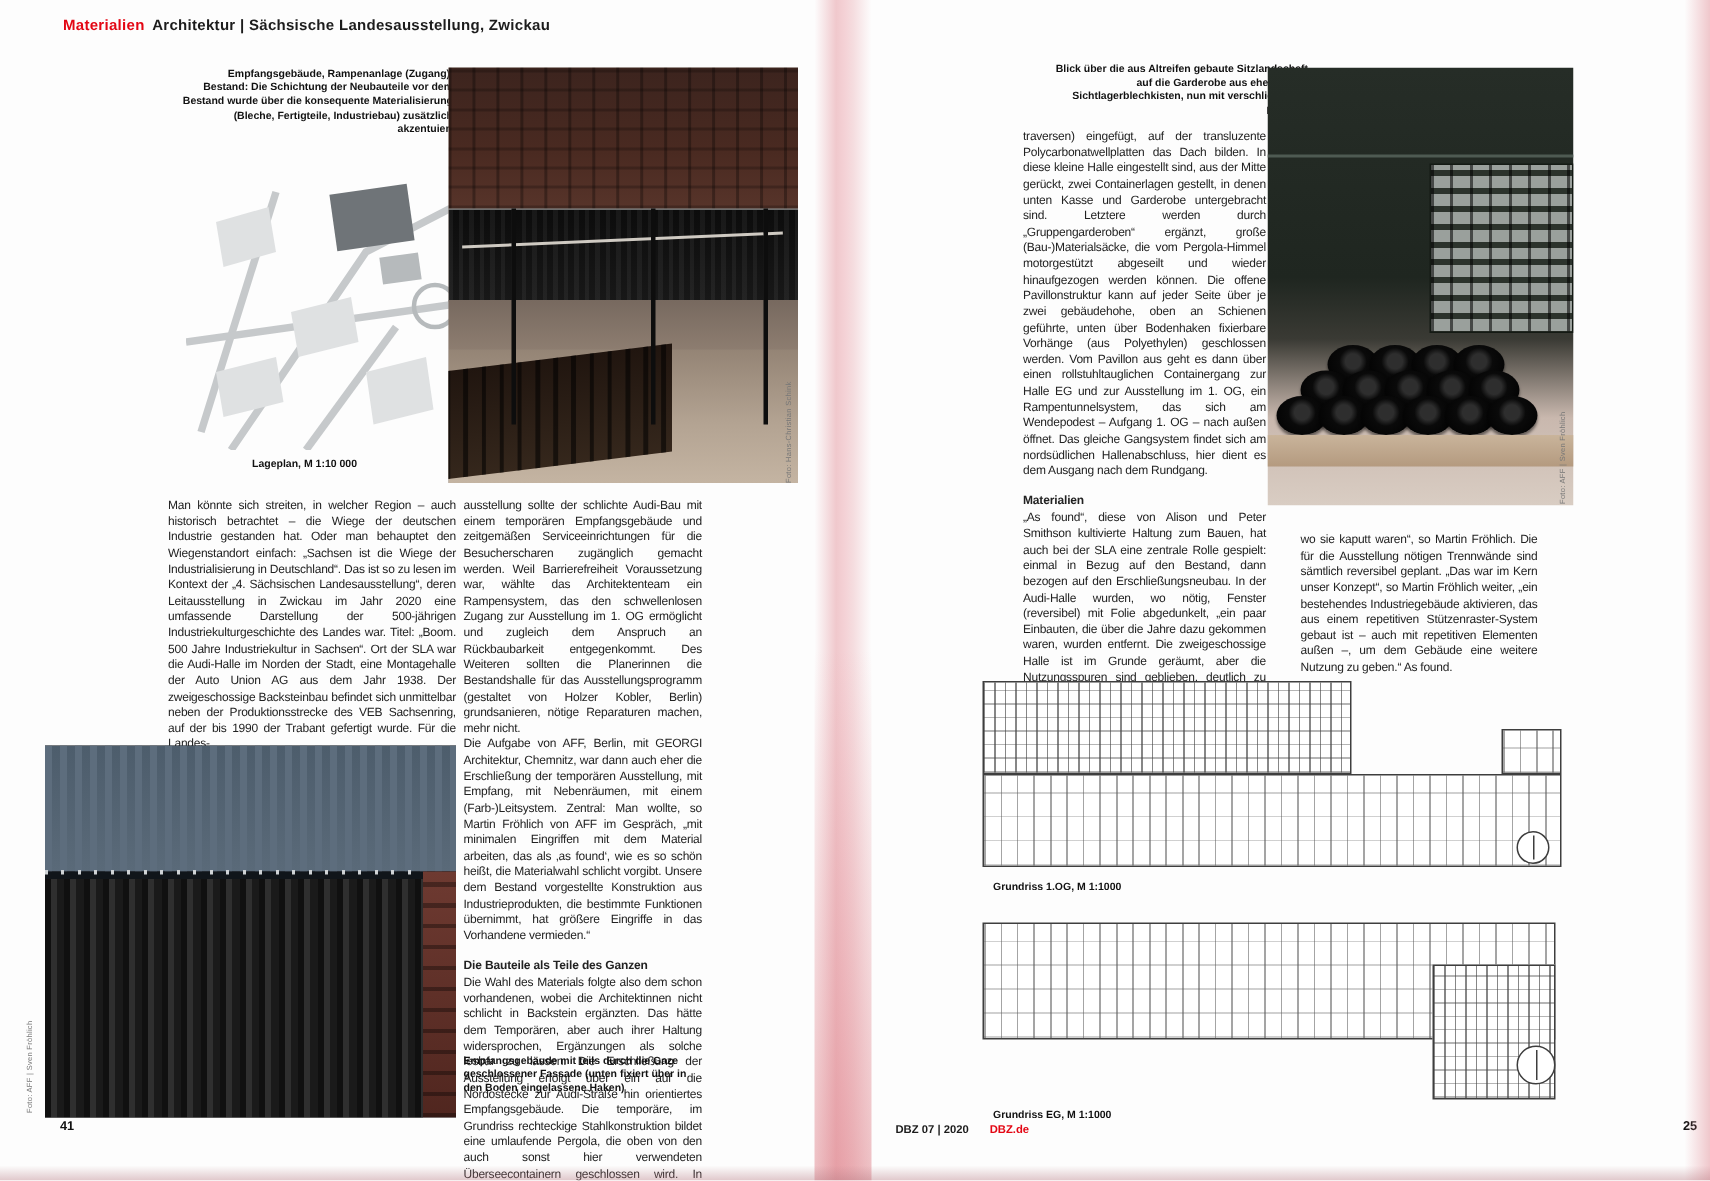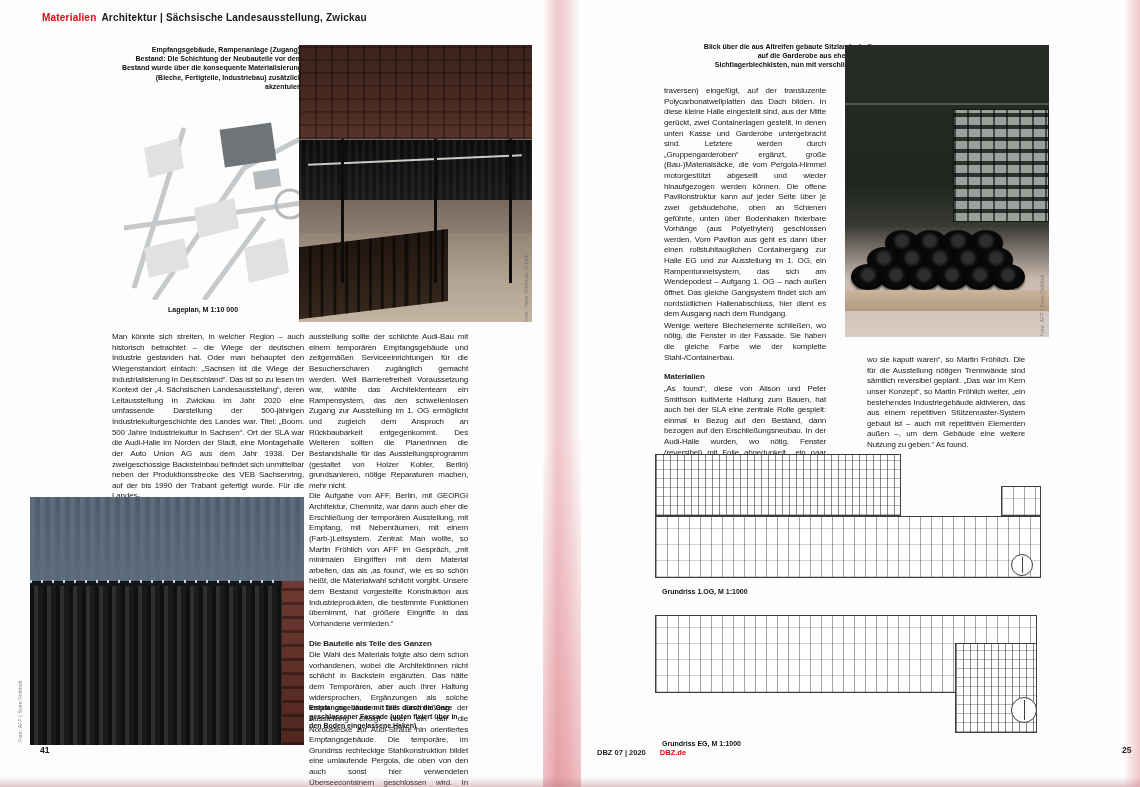--- a/index.html
+++ b/index.html
@@ -192,23 +192,22 @@
         <i></i>
         <i></i>
         <i></i>
         <i></i>
       </div>
   </div>
   <div class="tire-platform"></div>
 </div>
 <div class="abs credit" style="left:1039px;top:262px;height:74px;">Foto: AFF | Sven Fröhlich</div>
 
-<div class="abs bodytext" style="left:652px;top:86px;width:162px;">
+<div class="abs bodytext" style="left:670px;top:86px;width:162px;">
   <p>traversen) eingefügt, auf der transluzente Polycarbonatwellplatten das Dach bilden. In diese kleine Halle eingestellt sind, aus der Mitte gerückt, zwei Containerlagen gestellt, in denen unten Kasse und Garderobe untergebracht sind. Letztere werden durch „Gruppengarderoben“ ergänzt, große (Bau-)Materialsäcke, die vom Pergola-Himmel motorgestützt abgeseilt und wieder hinaufgezogen werden können. Die offene Pavillonstruktur kann auf jeder Seite über je zwei gebäudehohe, oben an Schienen geführte, unten über Bodenhaken fixierbare Vorhänge (aus Polyethylen) geschlossen werden. Vom Pavillon aus geht es dann über einen rollstuhltauglichen Containergang zur Halle EG und zur Ausstellung im 1. OG, ein Rampentunnelsystem, das sich am Wendepodest – Aufgang 1. OG – nach außen öffnet. Das gleiche Gangsystem findet sich am nordsüdlichen Hallenabschluss, hier dient es dem Ausgang nach dem Rundgang.</p>
-  <p style="margin-top:1px;">Wenige weitere Blechelemente schließen, wo nötig, die Fenster in der Fassade. Sie haben die gleiche Farbe wie der komplette Stahl-/Containerbau.</p>
   <div class="subhead">Materialien</div>
   <p>„As found“, diese von Alison und Peter Smithson kultivierte Haltung zum Bauen, hat auch bei der SLA eine zentrale Rolle gespielt: einmal in Bezug auf den Bestand, dann bezogen auf den Erschließungsneubau. In der Audi-Halle wurden, wo nötig, Fenster (reversibel) mit Folie abgedunkelt, „ein paar Einbauten, die über die Jahre dazu gekommen waren, wurden entfernt. Die zweigeschossige Halle ist im Grunde geräumt, aber die Nutzungsspuren sind geblieben, deutlich zu sehen beispielsweise an den Böden, die nur dort repariert wurden,</p>
 </div>
 
 <div class="abs bodytext" style="left:855px;top:355px;width:158px;">
   <p>wo sie kaputt waren“, so Martin Fröhlich. Die für die Ausstellung nötigen Trennwände sind sämtlich reversibel geplant. „Das war im Kern unser Konzept“, so Martin Fröhlich weiter, „ein bestehendes Industriegebäude aktivieren, das aus einem repetitiven Stützenraster-System gebaut ist – auch mit repetitiven Elementen außen –, um dem Gebäude eine weitere Nutzung zu geben.“ As found.</p>
 </div>
 
 <div class="abs" style="left:655px;top:450px;width:388px;height:134px;">
   <div class="plan-rect dense" style="left:0;top:4px;width:244px;height:60px;"></div>

